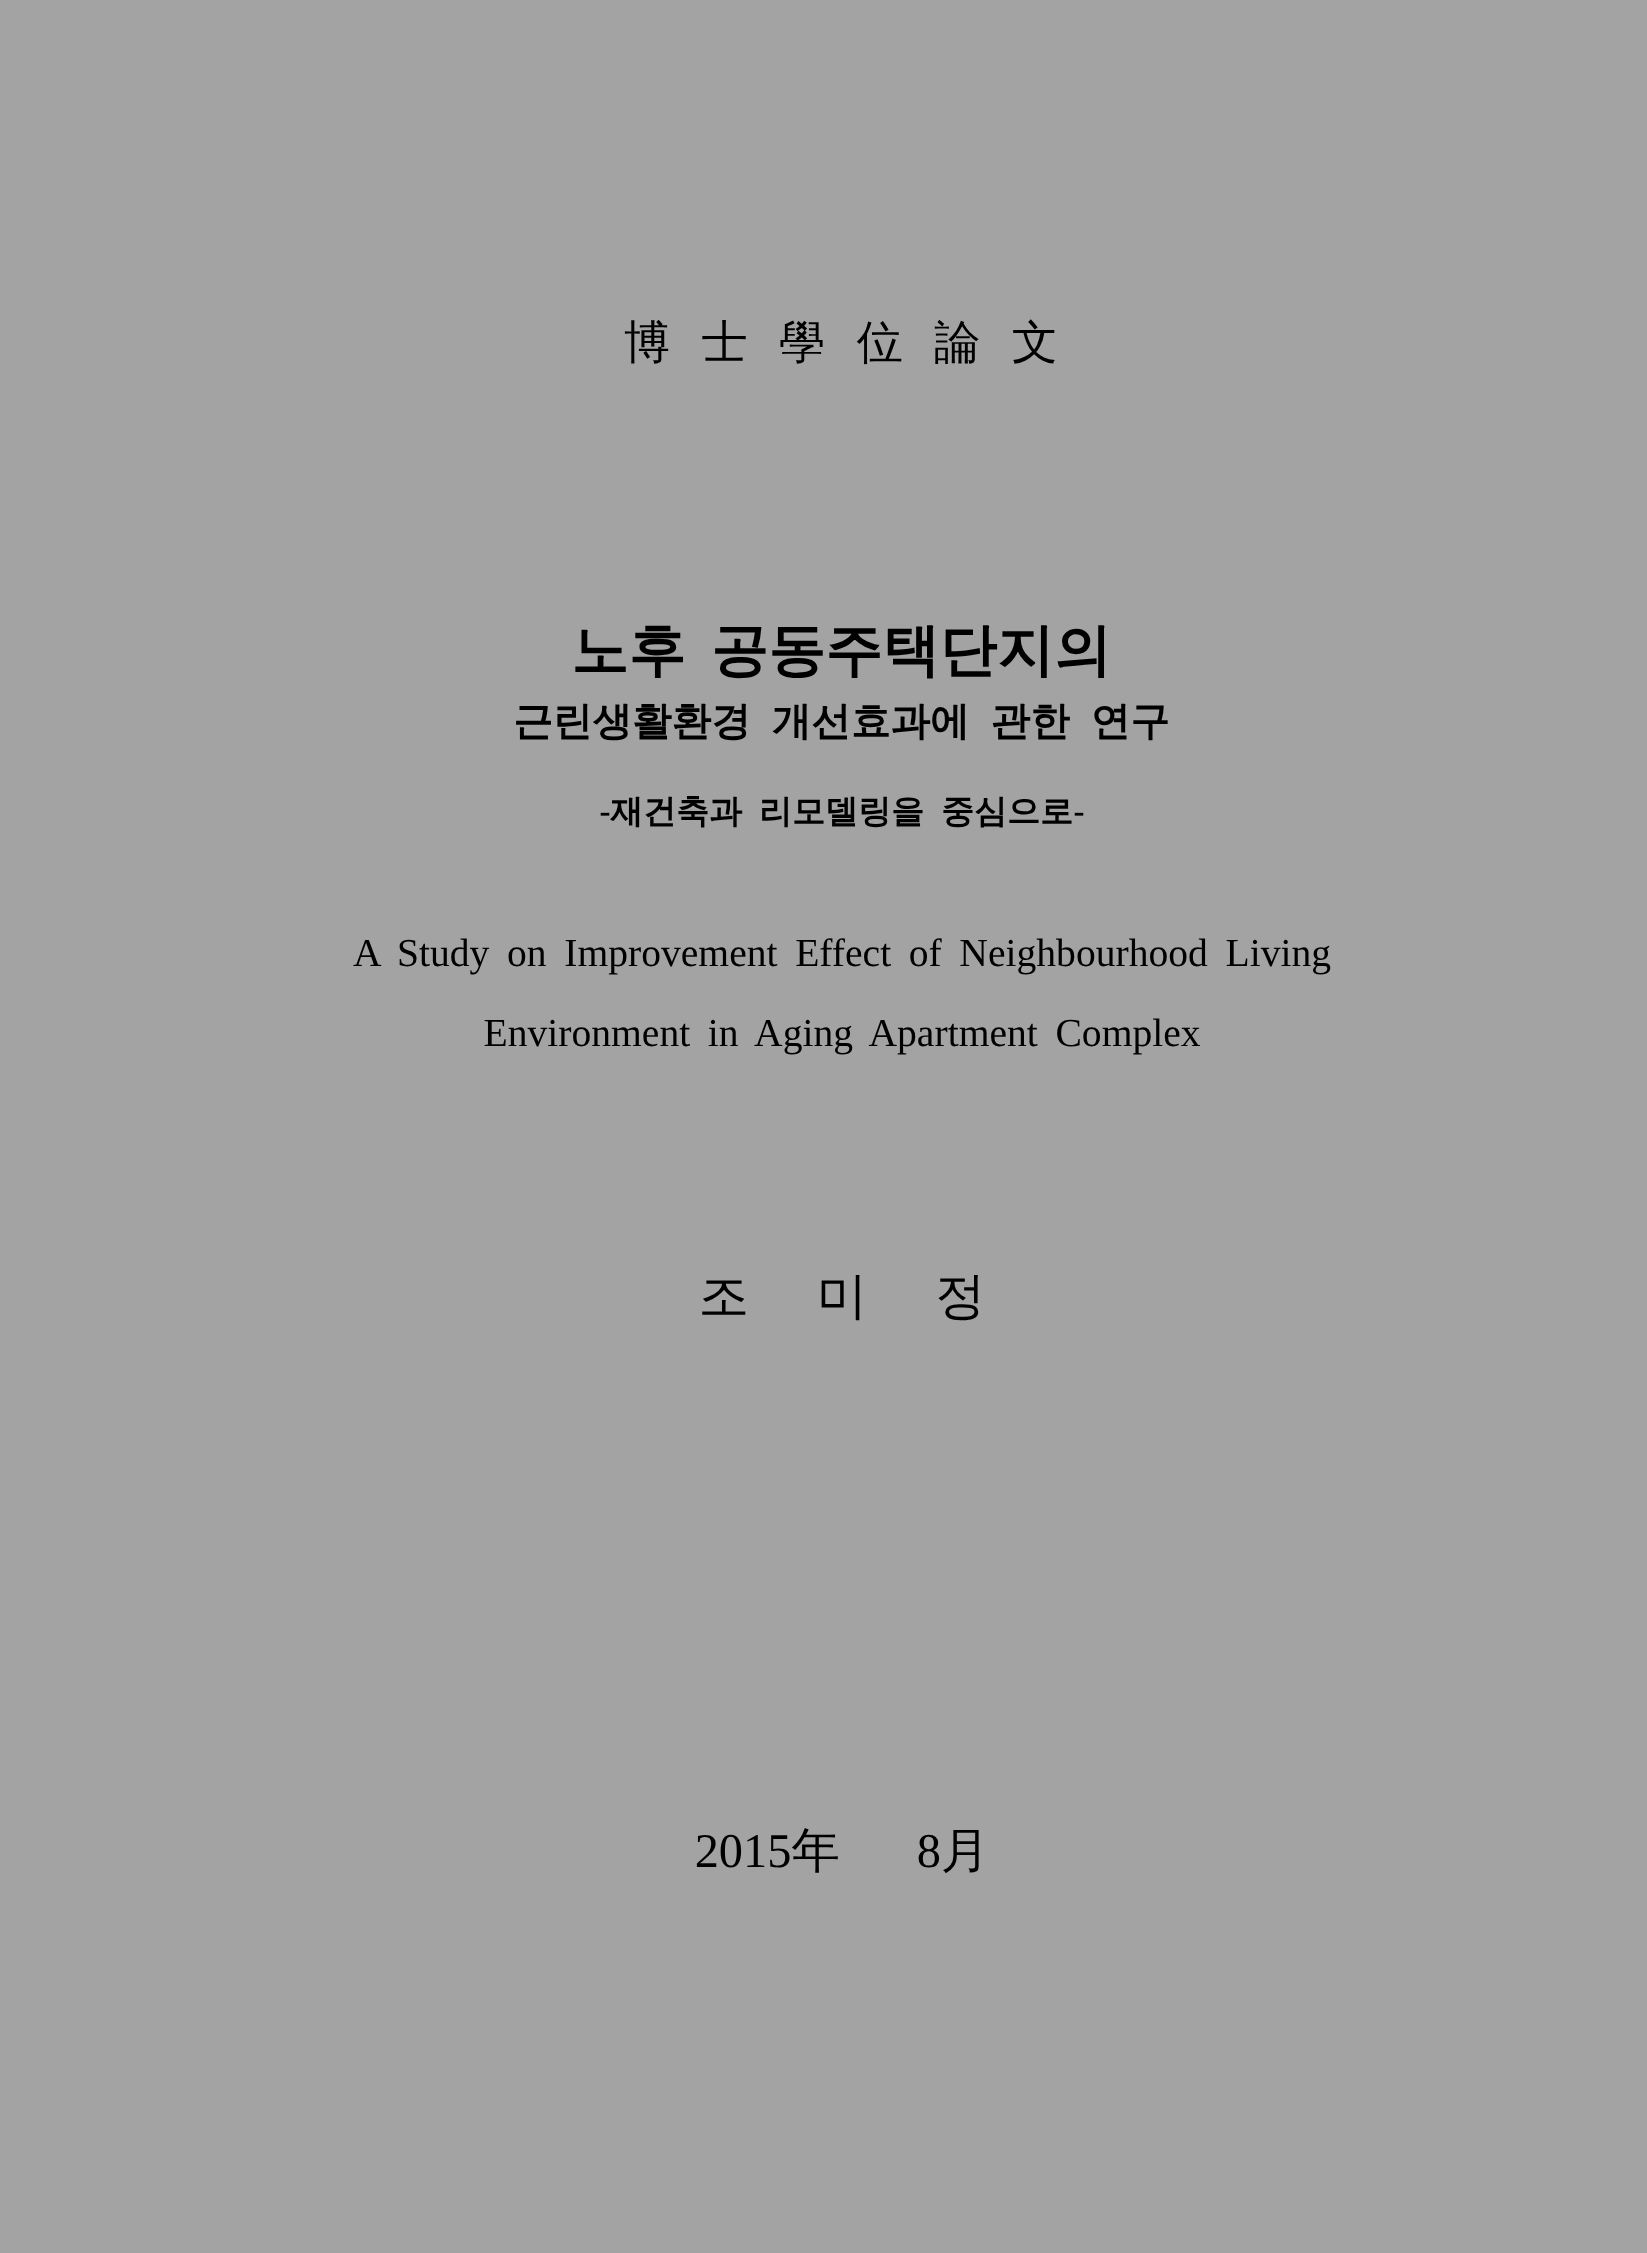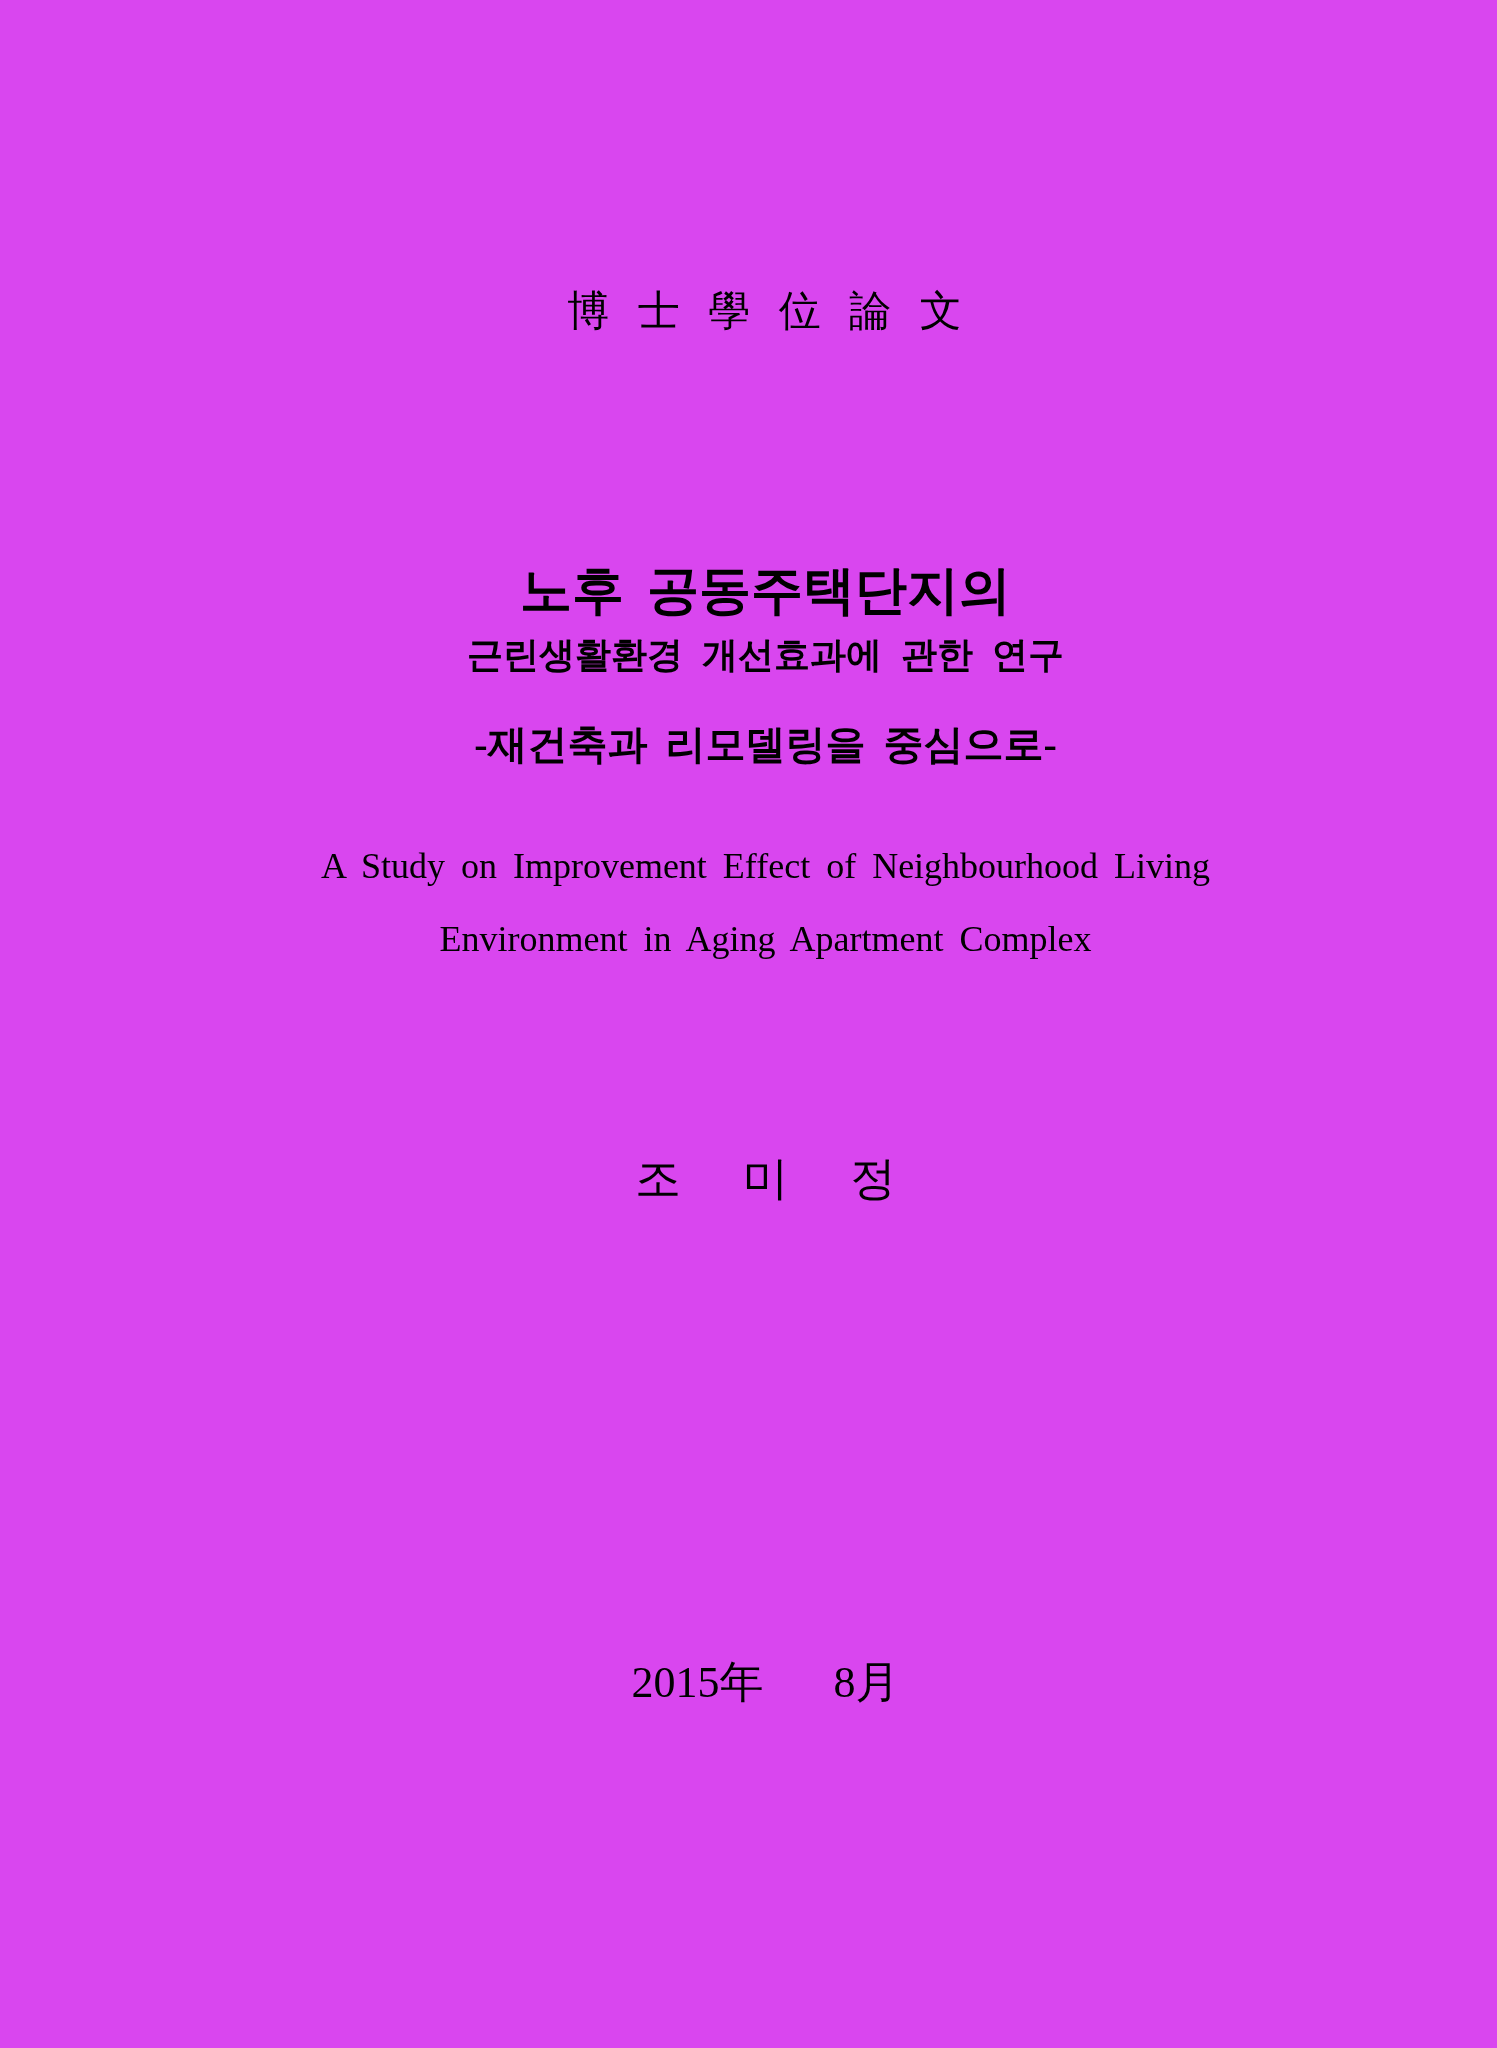--- a/index.html
+++ b/index.html
@@ -4,21 +4,21 @@
 <style>
   html, body {
     margin: 0;
     padding: 0;
     background: #ffffff;
   }
   .page {
     position: relative;
     width: 1497px;
     height: 2048px;
-    background: #d946ef;
+    background: #a3a3a3;
     color: #000000;
     font-family: "Liberation Serif", "DejaVu Serif", serif;
     overflow: hidden;
   }
   
   .line {
     position: absolute;
     left: 34px;
     right: 0;
     text-align: center;
@@ -38,21 +38,21 @@
     word-spacing: 10px;
   }
   .ko-title-2 {
     top: 631px;
     font-size: 36px;
     font-weight: 700;
     word-spacing: 10px;
   }
   .ko-subtitle {
     top: 717px;
-    font-size: 40px;
+    font-size: 30px;
     font-weight: 700;
     word-spacing: 8px;
   }
   .en-title-1 {
     top: 845px;
     font-size: 36px;
     font-weight: 400;
     word-spacing: 7px;
   }
   .en-title-2 {

